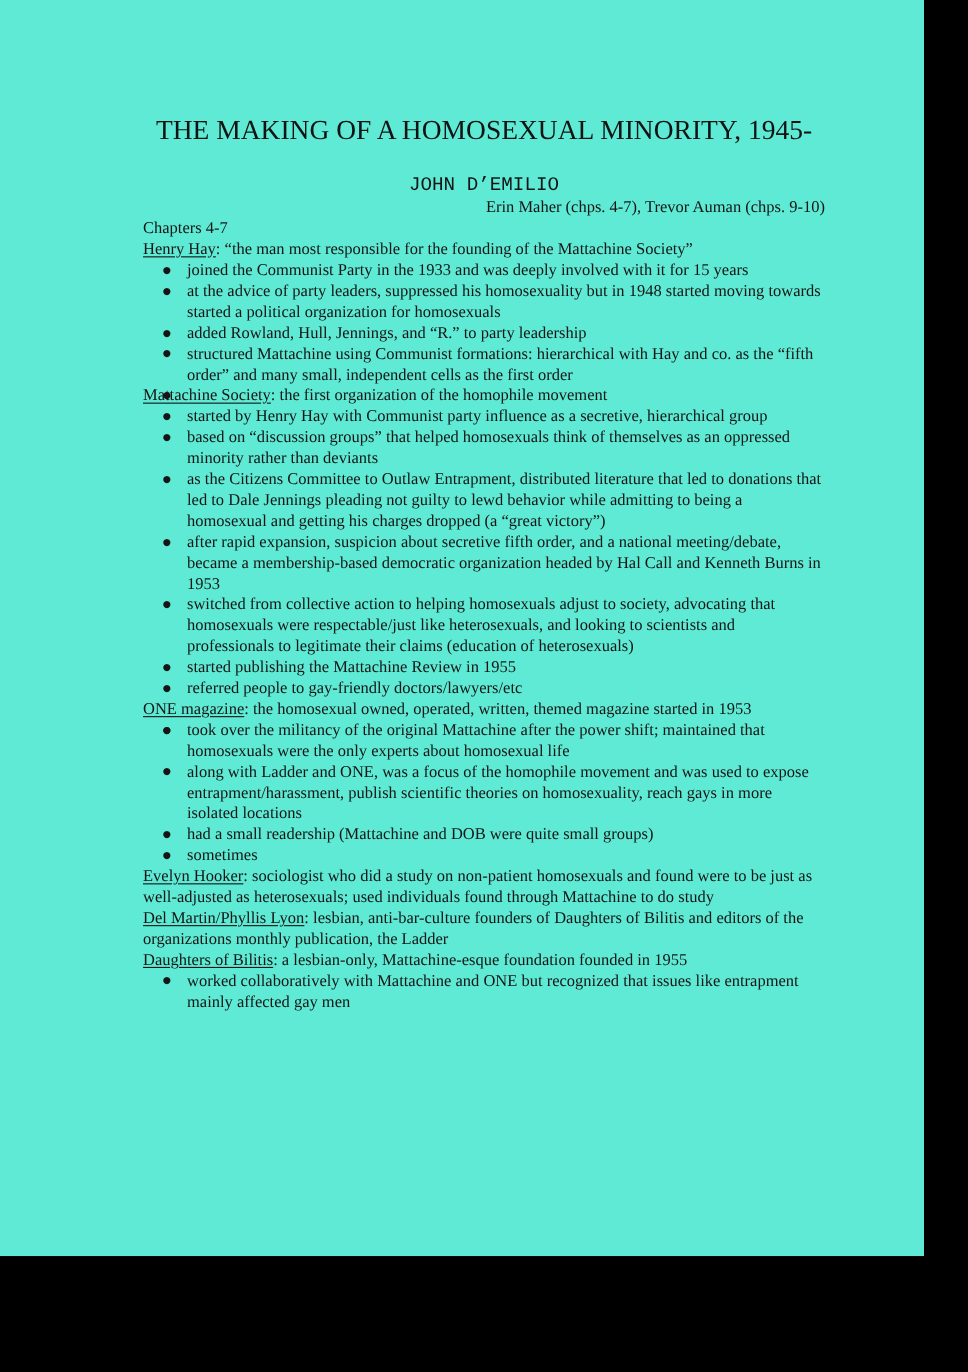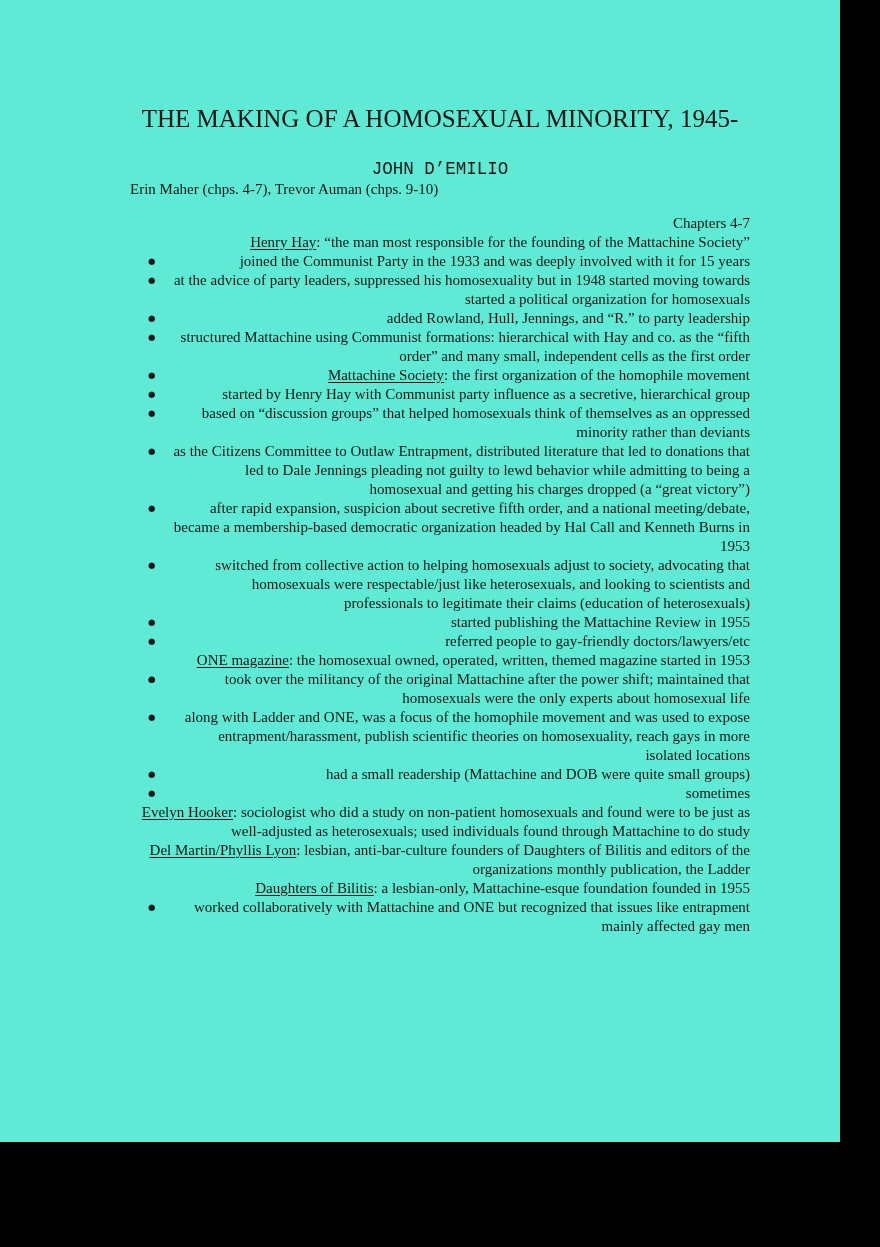--- a/index.html
+++ b/index.html
@@ -35,27 +35,25 @@
   .author {
     margin-top: 24px;
     font-size: 17.5px;
     line-height: 22px;
     text-align: center;
     font-family: Liberation Mono, monospace;
   }
   .byline {
     font-size: 15px;
     line-height: 19px;
-    text-align: left;
+    text-align: right;
   }
   .body-text {
-    margin-top: 15px;
     font-size: 15px;
     line-height: 19px;
-    text-align: right;
   }
   .section-heading { font-size: 15px; line-height: 19px; }
   .entry-head { font-size: 15px; line-height: 19px; }
   .term { text-decoration: underline; text-underline-offset: 2px; }
   ul.bullets { list-style: none; }
   li.bullet-item {
     position: relative;
     padding-left: 40px;
     font-size: 15px;
     line-height: 19px;

